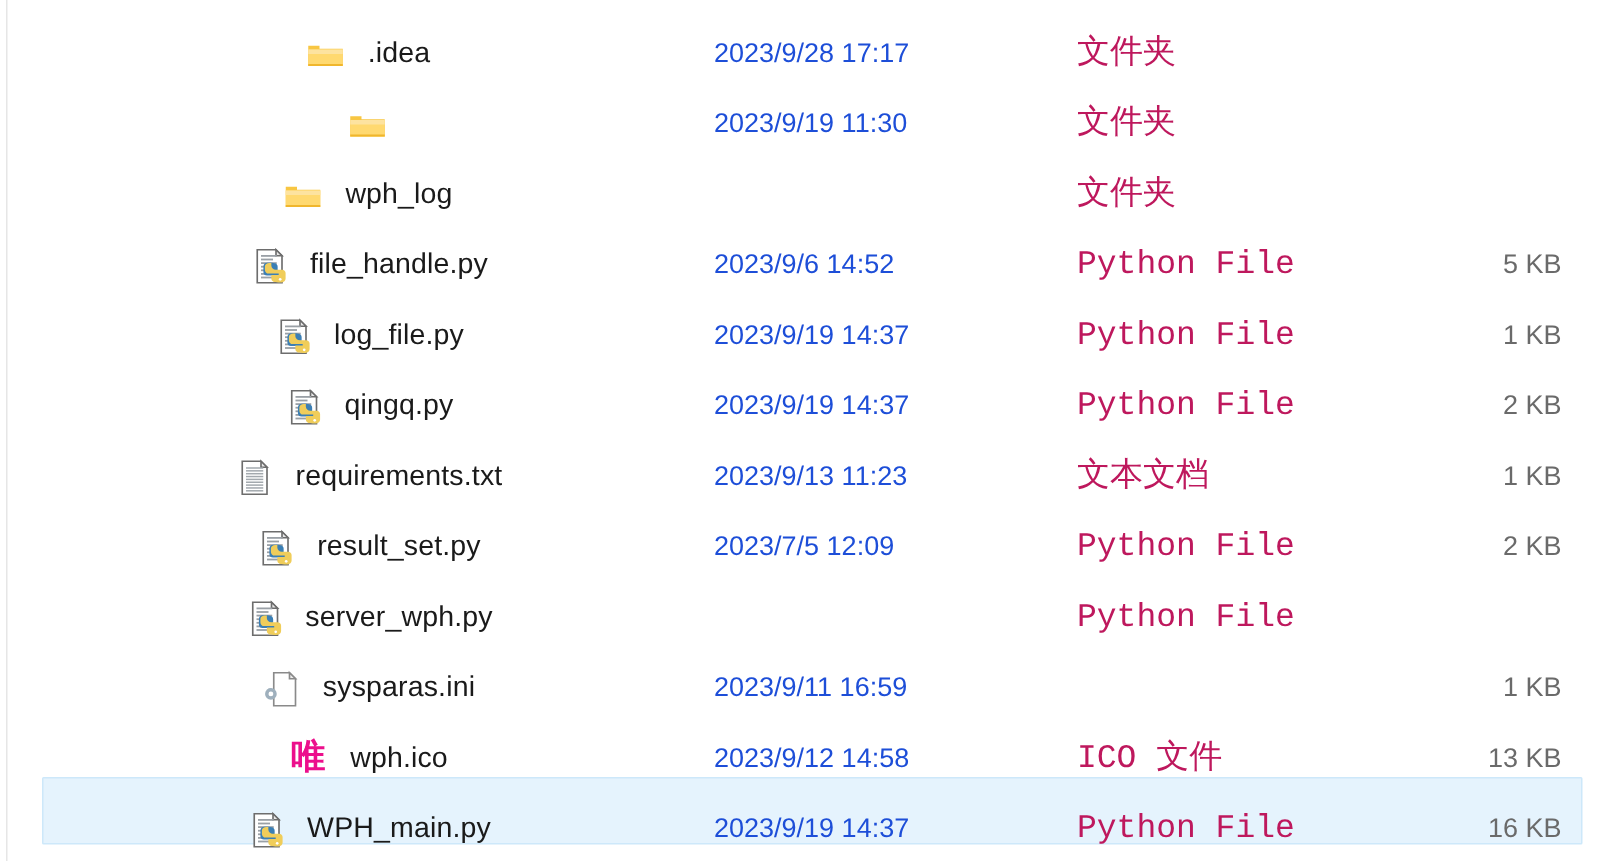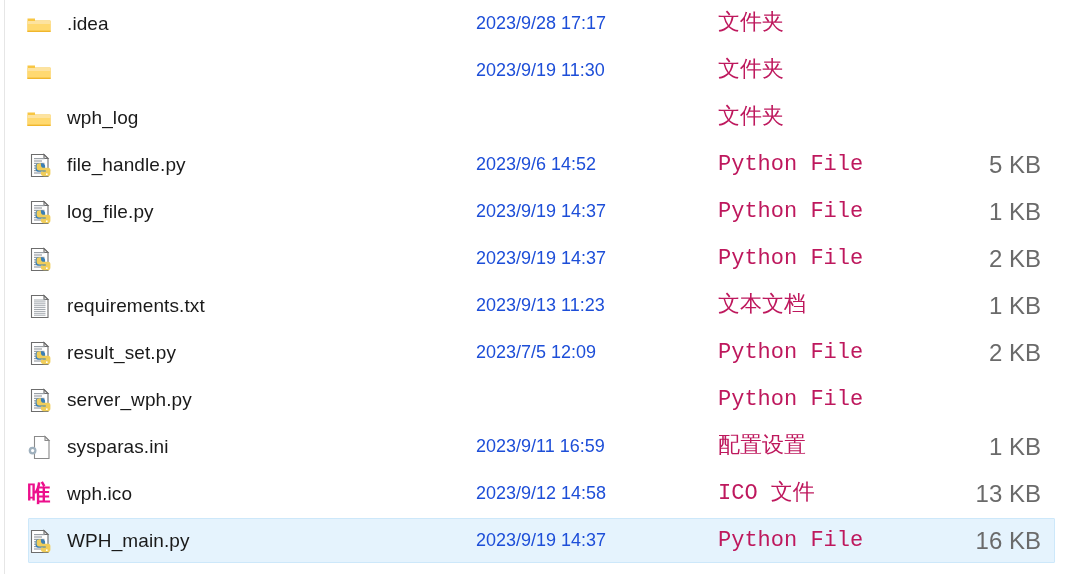--- a/index.html
+++ b/index.html
@@ -56,25 +56,26 @@
     background: transparent;
     border-radius: 1px;
   }
   .file-row.selected .row-highlight {
     background: #e5f3fd;
     border: 1px solid #cde8fa;
   }
 
   .cell {
     position: absolute;
-    top: 0;
+    top: 12px;
     height: 47px;
     line-height: 47px;
     white-space: nowrap;
     overflow: hidden;
+    justify-content: center;
   }
 
   
   .col-name {
     left: 25px;
     width: 440px;
     display: flex;
     align-items: center;
     height: 47px;
   }
@@ -99,21 +100,21 @@
     width: 215px;
     font-size: 22px;
     color: #be185d;
     font-family: Liberation Mono, monospace;
   }
 
   
   .col-size {
     left: 905px;
     width: 136px;
-    font-size: 24px;
+    font-size: 18px;
     color: #6a6a6a;
     text-align: right;
   }
 
   
   .icon-box {
     position: relative;
     width: 28px;
     height: 28px;
     flex: 0 0 28px;
@@ -253,20 +254,21 @@
               <rect x="9" y="14.2" width="8" height="1.2" fill="#9aa0a6"></rect>
               <rect x="9" y="16.6" width="10.5" height="1.2" fill="#9aa0a6"></rect>
               <rect x="9" y="19" width="8" height="1.2" fill="#9aa0a6"></rect>
               <rect x="9" y="21.4" width="10.5" height="1.2" fill="#9aa0a6"></rect>
               <path d="M15.4 12.2 c2.6 0 4.7 .5 4.7 2.6 v2.3 h-4.9 v1 h6.6 c1.6 0 2.6 1 2.6 2.6 v2.1 c0 1.6-1.3 2.4-2.9 2.4 h-1.4 v-1.9 c0-1.6-1.4-2.6-2.9-2.6 h-4.2 c-1.4 0-2.4-.9-2.4-2.2 v-3.7 c0-1.5 1.1-2.6 2.7-2.6 z" fill="#3b7fb5"></path>
               <circle cx="14.2" cy="14.2" r="0.9" fill="#ffffff"></circle>
               <path d="M20.6 25.3 c-2.6 0-4.7-.5-4.7-2.6 v-2.3 h4.9 v-1 h-6.6 c-1.6 0-2.6-1-2.6-2.6 v-2.1 c0-1.6 1.3-2.4 2.9-2.4 h1.4 v1.9 c0 1.6 1.4 2.6 2.9 2.6 h4.2 c1.4 0 2.4 .9 2.4 2.2 v3.7 c0 1.5-1.1 2.6-2.7 2.6 z" fill="#f0cd5a"></path>
               <circle cx="21.8" cy="23.2" r="0.9" fill="#ffffff"></circle>
             </svg>
           </span>
+          <span class="name-text">qingq.py</span>
         </div>
         <div class="cell col-date">2023/9/19 14:37</div>
         <div class="cell col-type">Python File</div>
         <div class="cell col-size">2 KB</div>
       </div>
       <div class="file-row">
         <div class="row-highlight"></div>
         <div class="cell col-name">
           <span class="icon-box">
             <svg width="28" height="28" viewBox="0 0 28 28" aria-hidden="true">
@@ -349,21 +351,20 @@
               <g fill="#9fb0bd">
                 <path d="M8.2 14.2 l1.5 .4 .5 1.7 -1.1 1.1 .4 1.5 -1.7 .5 -1.1 -1.1 -1.5 .4 -.5 -1.7 1.1 -1.1 -.4 -1.5 1.7 -.5 z"></path>
                 <circle cx="7.6" cy="17.6" r="3.9"></circle>
               </g>
               <circle cx="7.6" cy="17.6" r="1.6" fill="#ffffff"></circle>
             </svg>
           </span>
           <span class="name-text">sysparas.ini</span>
         </div>
         <div class="cell col-date">2023/9/11 16:59</div>
-        <div class="cell col-type">配置设置</div>
         <div class="cell col-size">1 KB</div>
       </div>
       <div class="file-row">
         <div class="row-highlight"></div>
         <div class="cell col-name">
           <span class="ico-glyph">唯</span>
           <span class="name-text">wph.ico</span>
         </div>
         <div class="cell col-date">2023/9/12 14:58</div>
         <div class="cell col-type">ICO 文件</div>

